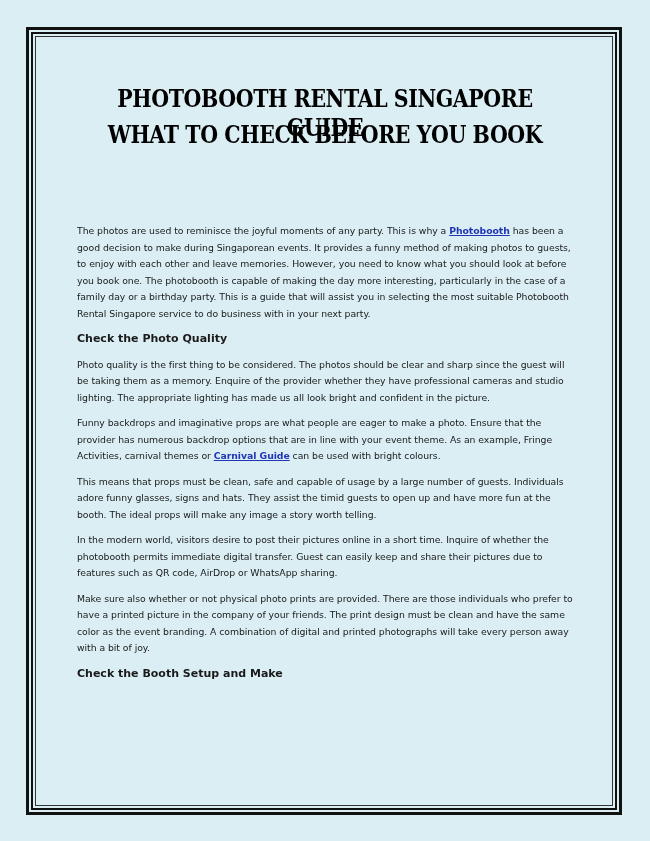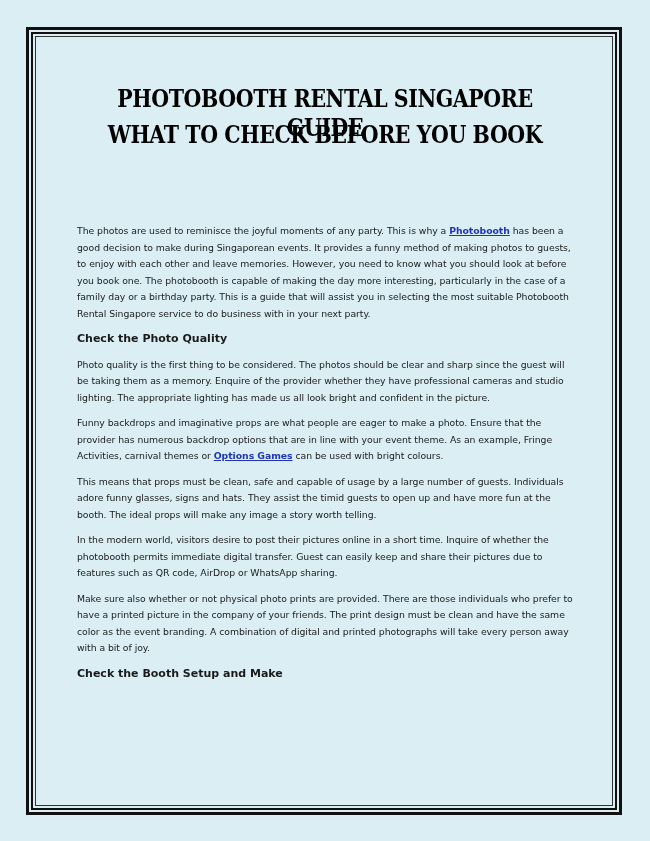--- a/index.html
+++ b/index.html
@@ -80,20 +80,20 @@
 
 <div class="title l1">Photobooth Rental Singapore Guide</div>
 <div class="title l2">What to Check Before You Book</div>
 
 <div class="content">
   <p><span>The photos are used to reminisce the joyful moments of any party. This is why a </span><a class="link" href="#">Photobooth</a><span> has been a good decision to make during Singaporean events. It provides a funny method of making photos to guests, to enjoy with each other and leave memories. However, you need to know what you should look at before you book one. The photobooth is capable of making the day more interesting, particularly in the case of a family day or a birthday party. This is a guide that will assist you in selecting the most suitable Photobooth Rental Singapore service to do business with in your next party.</span></p>
 
   <h3>Check the Photo Quality</h3>
   <p>Photo quality is the first thing to be considered. The photos should be clear and sharp since the guest will be taking them as a memory. Enquire of the provider whether they have professional cameras and studio lighting. The appropriate lighting has made us all look bright and confident in the picture.</p>
 
-  <p><span>Funny backdrops and imaginative props are what people are eager to make a photo. Ensure that the provider has numerous backdrop options that are in line with your event theme. As an example, Fringe Activities, carnival themes or </span><a class="link" href="#">Options Games</a><span> can be used with bright colours.</span></p>
+  <p><span>Funny backdrops and imaginative props are what people are eager to make a photo. Ensure that the provider has numerous backdrop options that are in line with your event theme. As an example, Fringe Activities, carnival themes or </span><a class="link" href="#">Carnival Guide</a><span> can be used with bright colours.</span></p>
   <p>This means that props must be clean, safe and capable of usage by a large number of guests. Individuals adore funny glasses, signs and hats. They assist the timid guests to open up and have more fun at the booth. The ideal props will make any image a story worth telling.</p>
 
   <p>In the modern world, visitors desire to post their pictures online in a short time. Inquire of whether the photobooth permits immediate digital transfer. Guest can easily keep and share their pictures due to features such as QR code, AirDrop or WhatsApp sharing.</p>
   <p>Make sure also whether or not physical photo prints are provided. There are those individuals who prefer to have a printed picture in the company of your friends. The print design must be clean and have the same color as the event branding. A combination of digital and printed photographs will take every person away with a bit of joy.</p>
 
   <h3>Check the Booth Setup and Make</h3>
 </div>
 
 </body></html>

